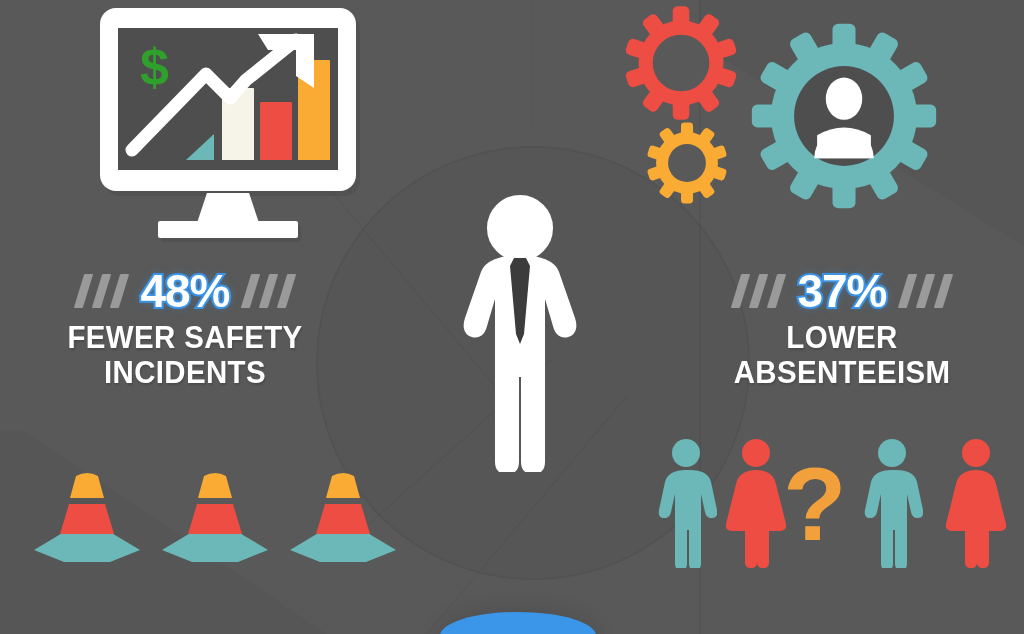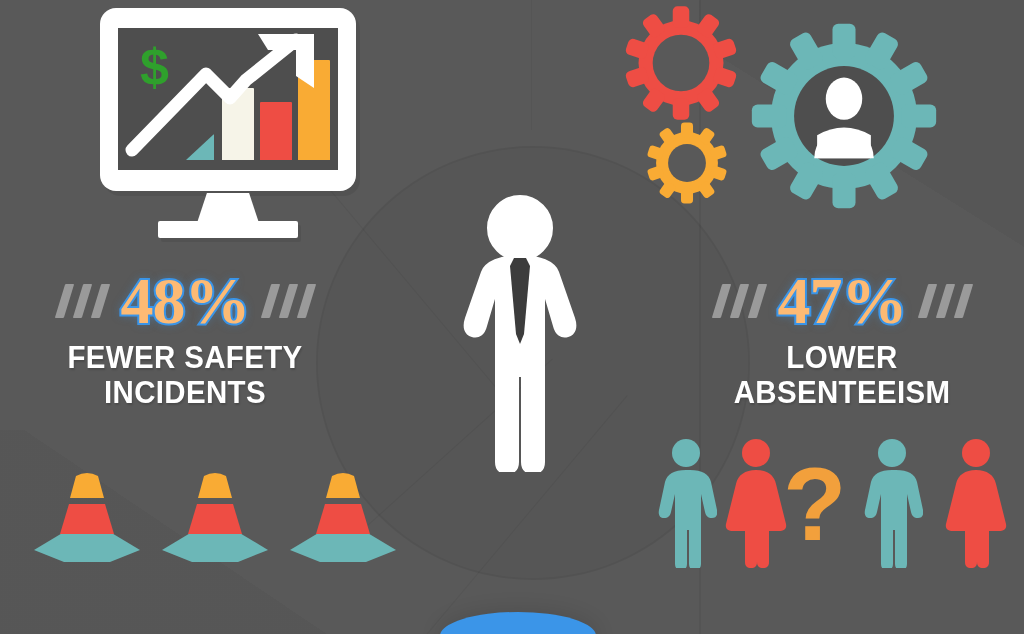--- a/index.html
+++ b/index.html
@@ -92,23 +92,23 @@
   .man-ellipse{
     position:absolute;left:8px;top:420px;width:156px;height:48px;
     background:#3b95e8;border-radius:50%;
     box-shadow:0 0 22px rgba(0,0,0,0.14);
   }
 
   
   .stat{position:absolute;text-align:center;}
   .stat-row{display:flex;align-items:center;justify-content:center;gap:0px;}
   .pct{
-    font-size:66px;font-weight:700;line-height:1;
-    font-family:Liberation Serif, serif;
-    color:#fdba74;letter-spacing:-1px;
+    font-size:46px;font-weight:700;line-height:1;
+    font-family:Liberation Sans, sans-serif;
+    color:#ffffff;letter-spacing:-1px;
     -webkit-text-stroke:4px #3b95e8;
     paint-order:stroke fill;
     text-shadow:0 0 10px rgba(59,149,232,0.55);
   }
   .dashes{display:flex;gap:9px;}
   .dashes.left{margin-right:16px;}
   .dashes.right{margin-left:16px;}
   .dash{
     width:9px;height:34px;background:#9a9a9a;
     transform:skewX(-17deg);border-radius:1px;
@@ -282,21 +282,21 @@
     <div class="stat-label" style="margin-top:0">INCIDENTS</div>
   </div>
 
   <div class="stat" id="stat-right">
     <div class="stat-row">
       <div class="dashes left">
         <div class="dash"></div>
         <div class="dash"></div>
         <div class="dash"></div>
       </div>
-      <div class="pct">47%</div>
+      <div class="pct">37%</div>
       <div class="dashes right">
         <div class="dash"></div>
         <div class="dash"></div>
         <div class="dash"></div>
       </div>
     </div>
     <div class="stat-label">LOWER ABSENTEEISM</div>
   </div>
 
   <div class="node" id="cones">

